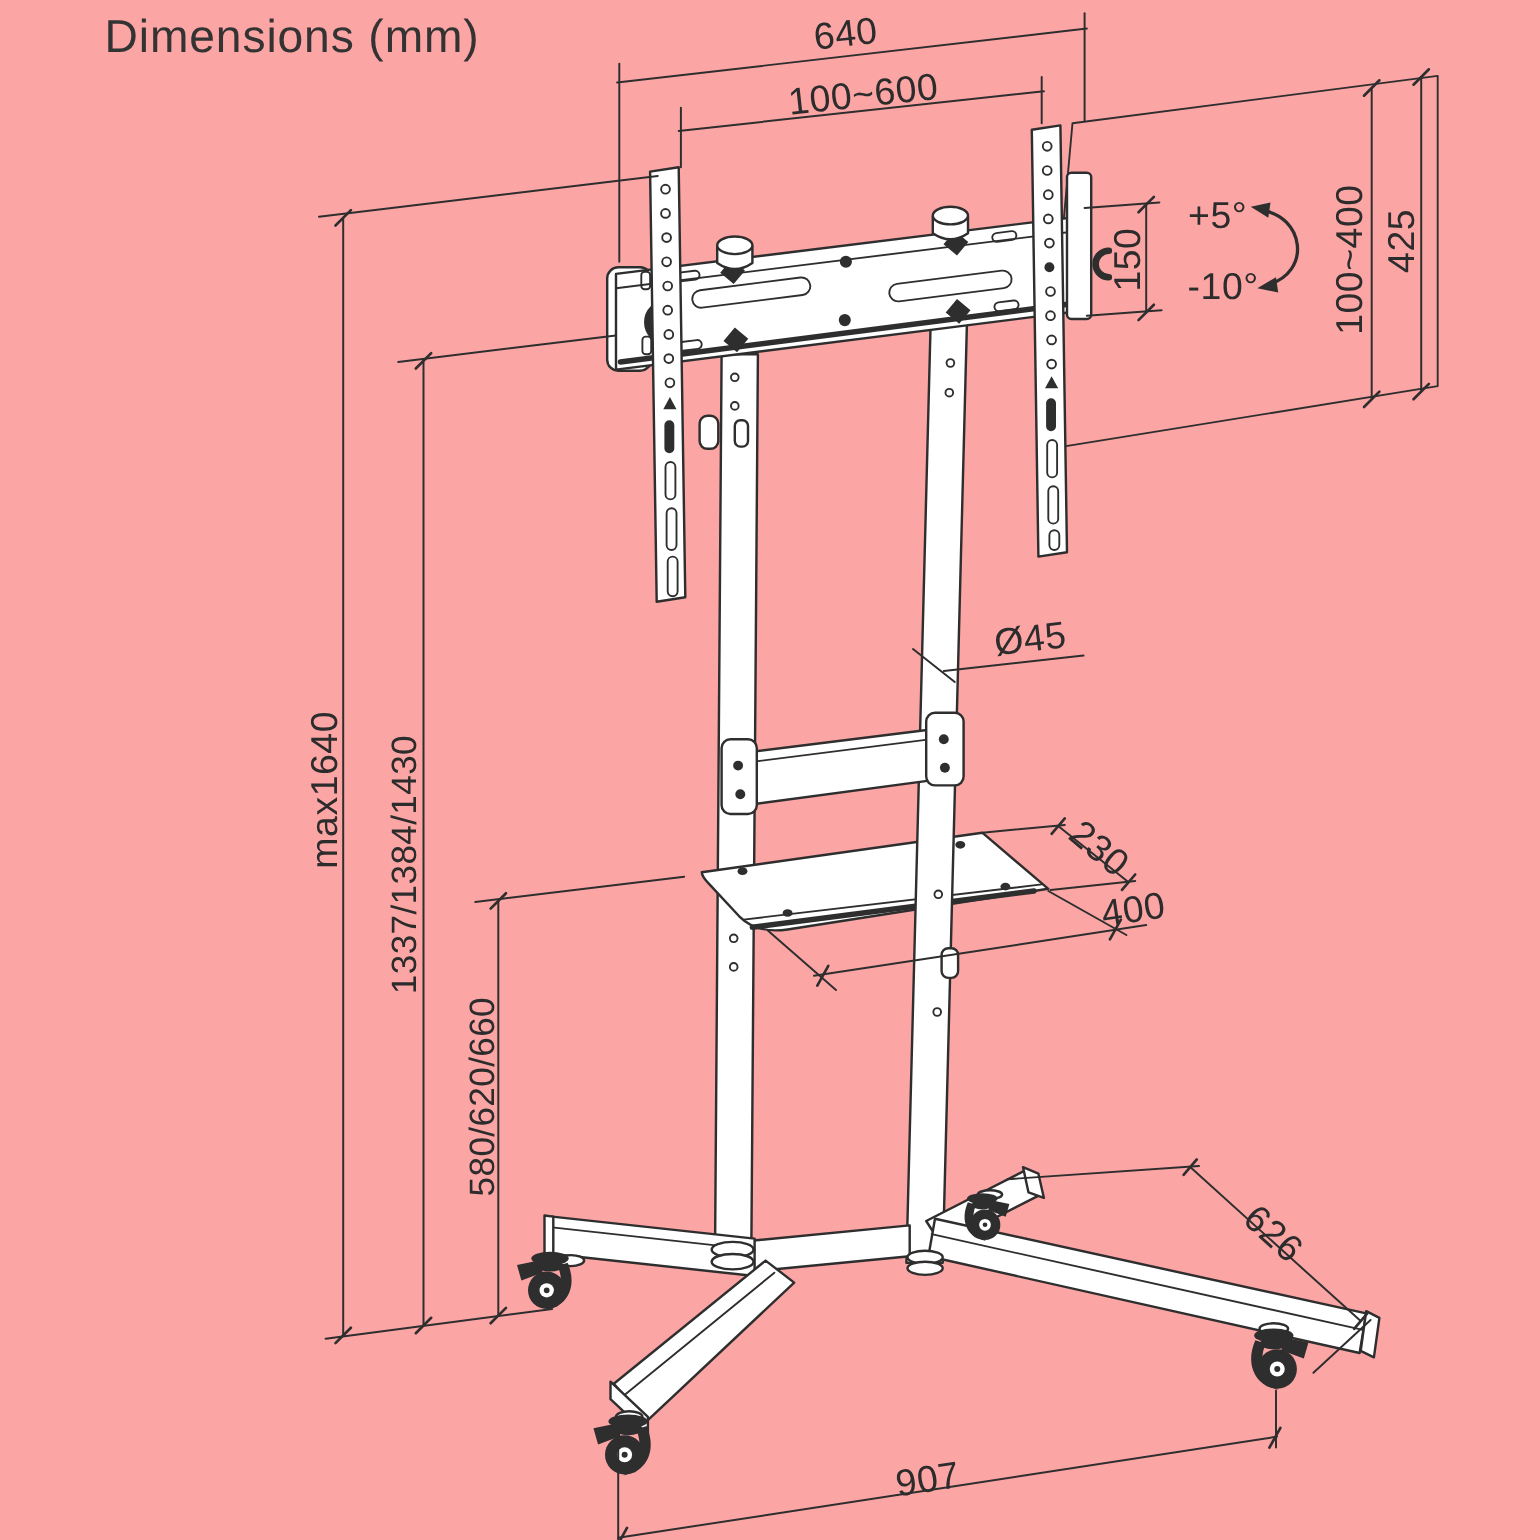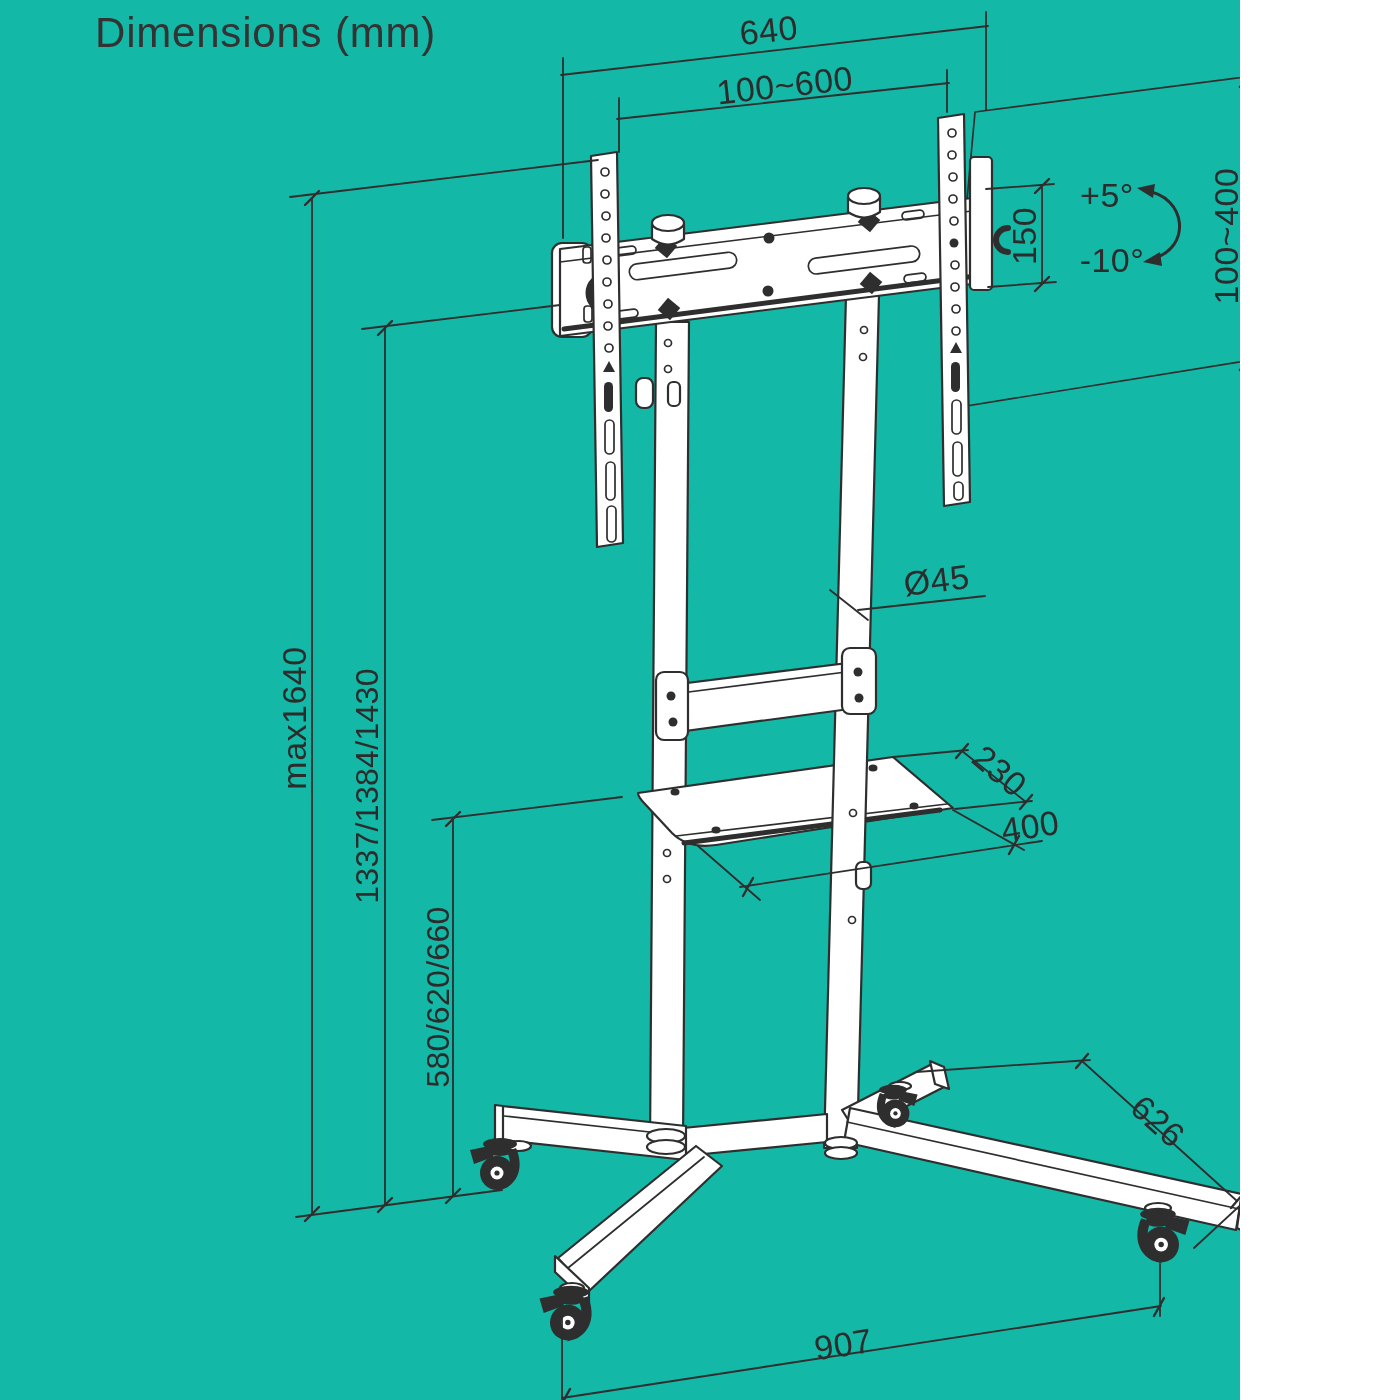--- a/index.html
+++ b/index.html
@@ -1,16 +1,16 @@
 <!DOCTYPE html>
 <html><head>
 <meta charset="utf-8">
 <style>
   html,body{margin:0;padding:0;background:#fff;}
-  .page{width:1240px;height:1400px;position:relative;background:#14b8a6;overflow:hidden;
+  .page{width:1400px;height:1400px;position:relative;background:#fca5a5;overflow:hidden;
         font-family:"Liberation Sans", sans-serif;}
   svg{display:block;}
   svg *{stroke-linecap:round;stroke-linejoin:round;}
   .ln1  {fill:none;stroke:#2e2e2e;stroke-width:1.7;}
   .thick{fill:none;stroke:#2e2e2e;stroke-width:5;}
   .wh   {fill:#ffffff;stroke:#2e2e2e;stroke-width:2.2;}
   .blk  {fill:#2e2e2e;stroke:none;}
   .dim  {fill:none;stroke:#2e2e2e;stroke-width:1.8;}
   .tick {fill:none;stroke:#2e2e2e;stroke-width:2.4;}
   .lbl  {font-family:"Liberation Sans", sans-serif;font-size:34px;fill:#2c2c2c;

